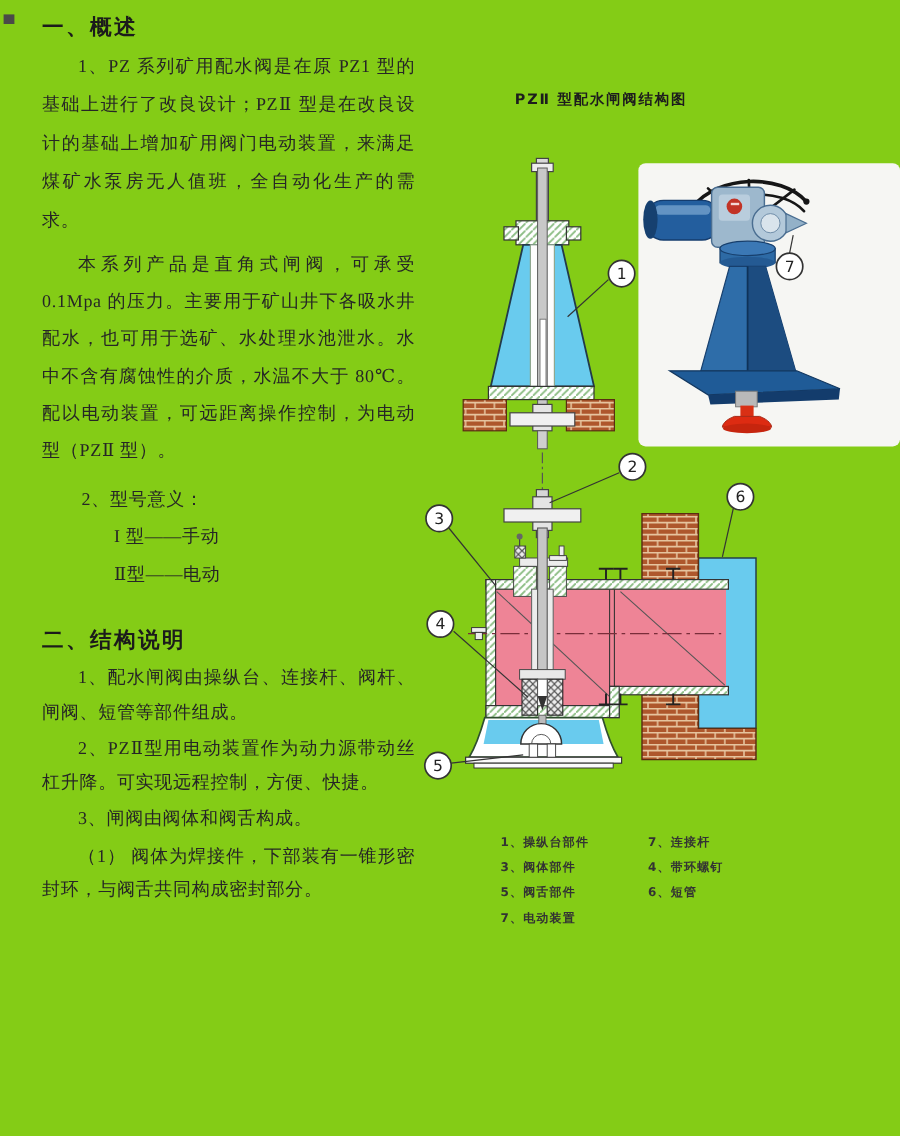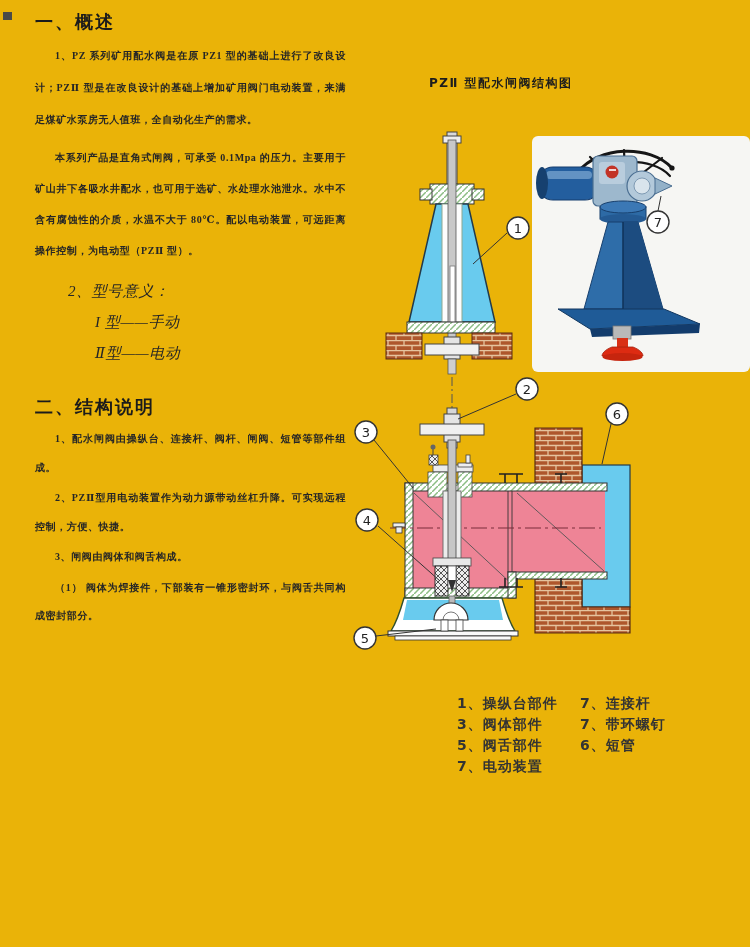--- a/index.html
+++ b/index.html
@@ -1,57 +1,57 @@
 <!DOCTYPE html>
 <html style="--water-cyan: #69cbee; --body-pink: #ee8496; --brick-red: #ae572c; --brick-mortar: #e6c49e; --hatch-green: #8cbd84; --steel-blue: #2e6da9; --steel-blue-dark: #1c4c80; --base-red: #dd2b12; --centerline-red: #7a2d3a;"><head>
 <meta charset="utf-8">
 <style>
   html,body{margin:0;padding:0;}
   body{
     width:750px;height:947px;position:relative;background:#ffffff;
     font-family:"Liberation Serif","DejaVu Serif",serif;color:#222;
     overflow:hidden;
   }
-  .page{position:absolute;inset:0;background:#eab308;}
+  .page{position:absolute;inset:0;background:#84cc16;}
   .artifact{position:absolute;left:3px;top:12px;width:9px;height:8px;background:#4a4a48;}
   .col-left{position:absolute;left:35px;top:10px;width:311px;}
   h2.sec{
     font-family:"DejaVu Sans","Liberation Sans",sans-serif;
     font-size:18px;font-weight:bold;color:#1b1b1b;
     letter-spacing:2px;margin:0 0 6px 0;
   }
   h2.sec2{margin-top:26px;}
   p.body{
-    font-size:10px;line-height:32px;letter-spacing:0.6px;
-    text-align:justify;text-indent:2em;margin:0;color:#262626;font-weight:bold;
+    font-size:15px;line-height:32px;letter-spacing:0.6px;
+    text-align:justify;text-indent:2em;margin:0;color:#262626;
   }
   p.p1{margin-bottom:6px;}
   p.p2{margin-bottom:10px;line-height:31px;}
-  p.model-line{font-size:15px;line-height:31px;margin:0;letter-spacing:0.6px;color:#262626;font-style:italic;}
+  p.model-line{font-size:15px;line-height:31px;margin:0;letter-spacing:0.6px;color:#262626;}
   .model-head{padding-left:33px;}
   .model-items p{padding-left:60px;}
   .sec2-items p{line-height:28.5px;margin:0 0 2px 0;}
   .col-bottom{position:absolute;left:35px;top:824px;width:682px;}
   .col-bottom p{
     font-size:15px;line-height:30px;letter-spacing:0.6px;text-align:justify;
     text-indent:2em;margin:0;color:#262626;
   }
   .fig-title{
     position:absolute;left:429px;top:75px;
     font-family:"DejaVu Sans","Liberation Sans",sans-serif;
     font-size:12px;font-weight:bold;letter-spacing:1.5px;color:#1d1d1d;
   }
   svg.diagram{position:absolute;left:0;top:0;}
   .legend{
     position:absolute;left:417px;top:693px;
     display:grid;grid-template-columns:123px auto;
     column-gap:0;row-gap:0.5px;
     font-family:"DejaVu Sans","Liberation Sans",sans-serif;
-    font-size:14px;font-weight:bold;color:#333;
-    line-height:20.5px;letter-spacing:1px;white-space:nowrap;margin-left:40px;
+    font-size:10px;font-weight:bold;color:#333;
+    line-height:20.5px;letter-spacing:1px;white-space:nowrap;
   }
   .callout-text{
     font-family:"DejaVu Sans","Liberation Sans",sans-serif;
     font-size:13px;fill:#222;
   }
 </style>
 </head>
 <body>
 
 <div class="page">
@@ -260,20 +260,20 @@
         <circle cx="658" cy="222" r="11" fill="#fff" stroke="#333" stroke-width="1.4"></circle>
         <text class="callout-text" x="658" y="226.5" text-anchor="middle">7</text>
       </g>
     </g>
   </svg>
 
   <div class="legend">
     <span>1、操纵台部件</span>
     <span>7、连接杆</span>
     <span>3、阀体部件</span>
-    <span>7、带环螺钉</span>
+    <span>4、带环螺钉</span>
     <span>5、阀舌部件</span>
     <span>6、短管</span>
     <span>7、电动装置</span>
   </div>
 
 
 </div>
 
 </body></html>

